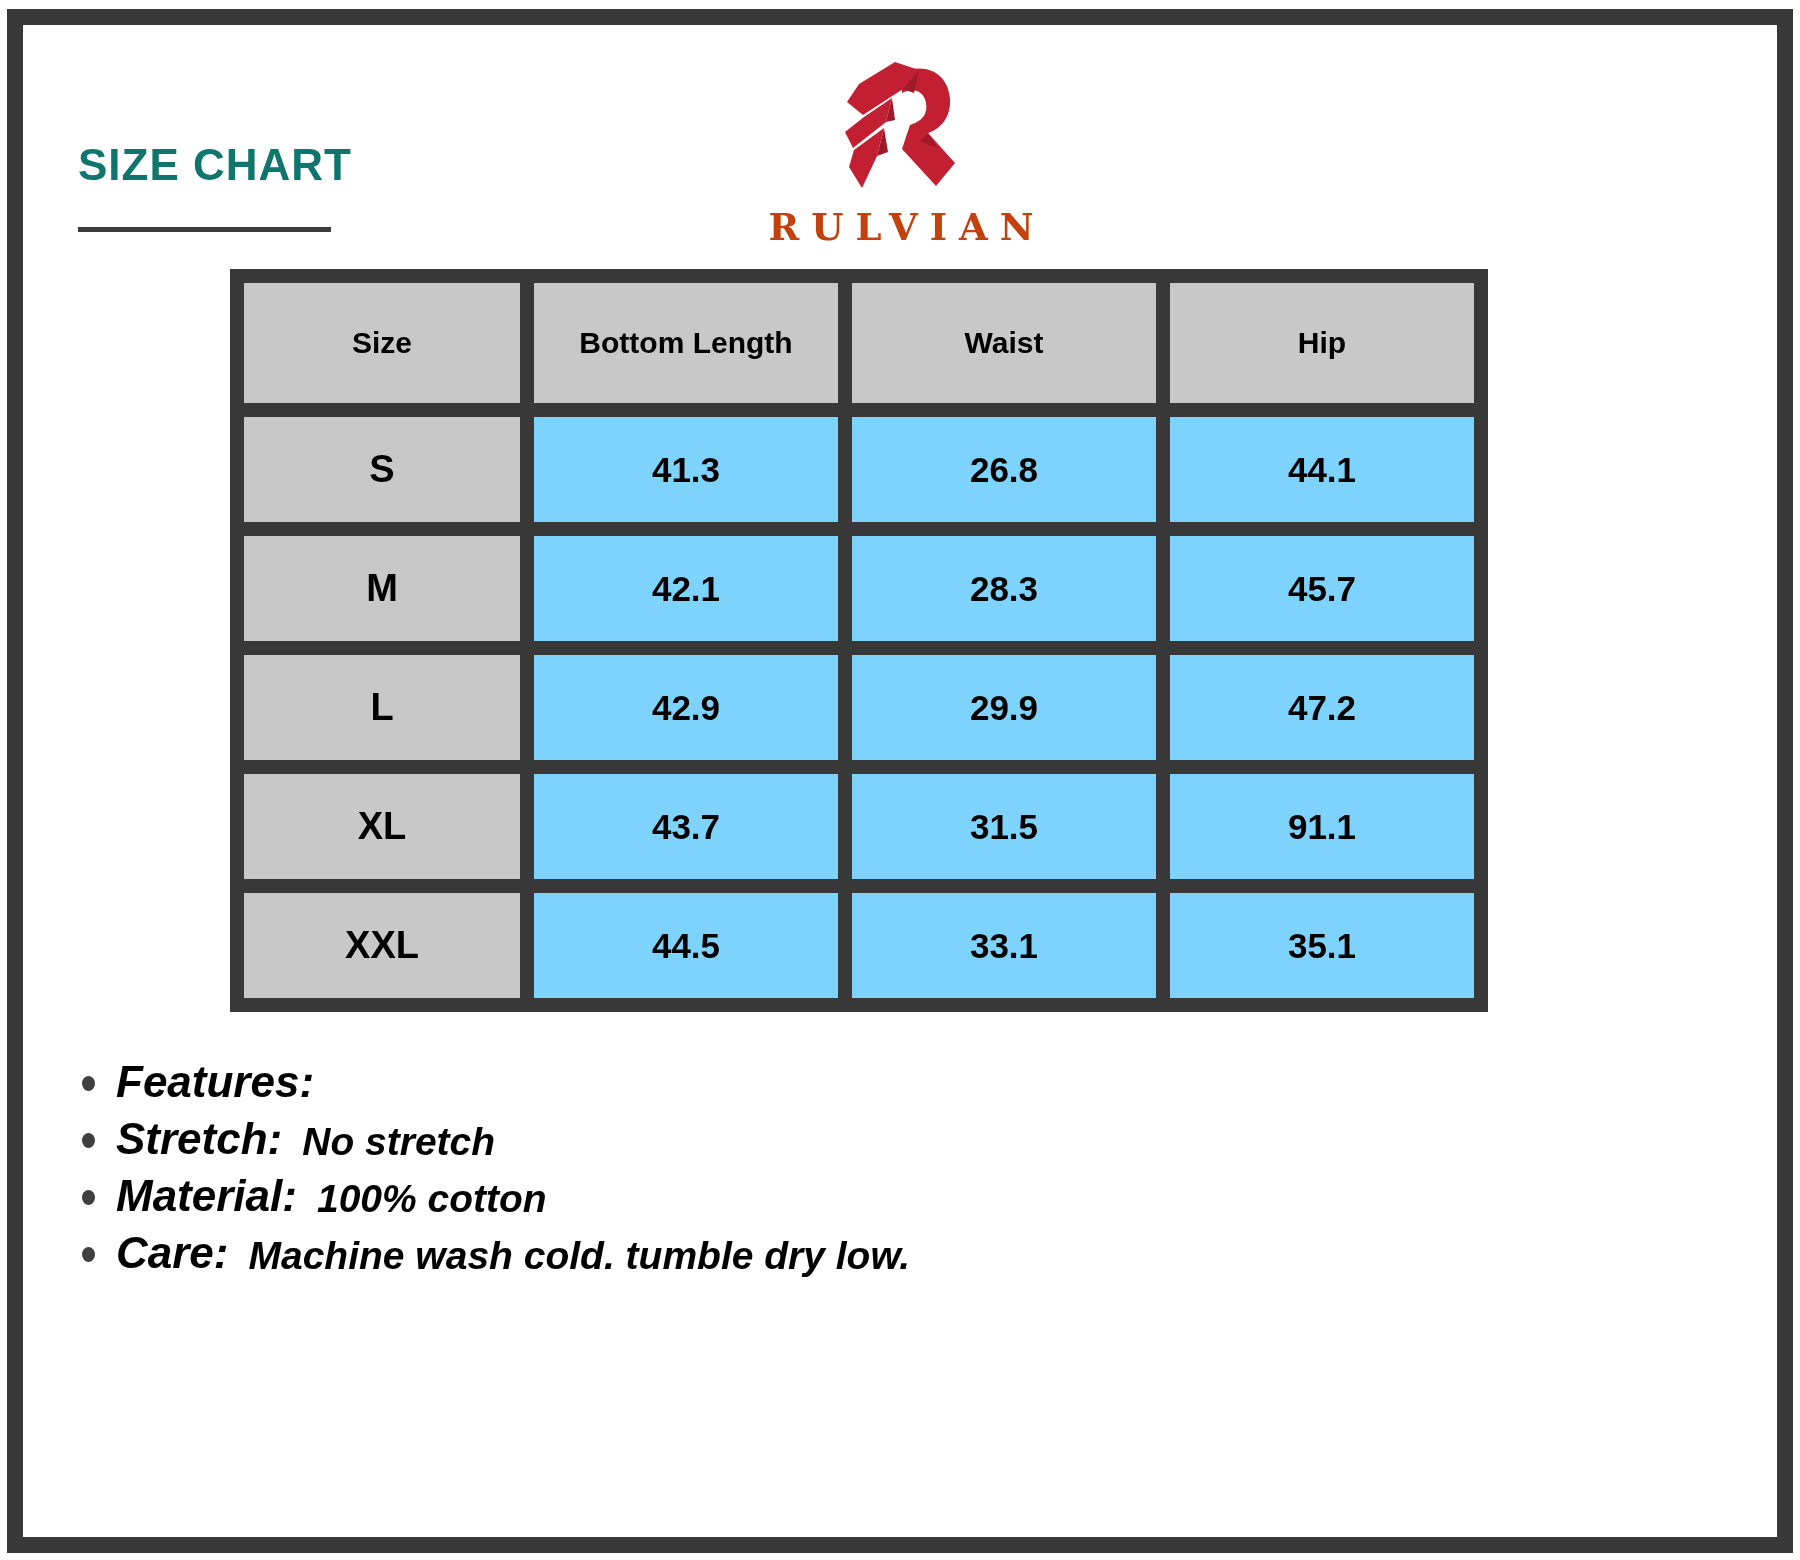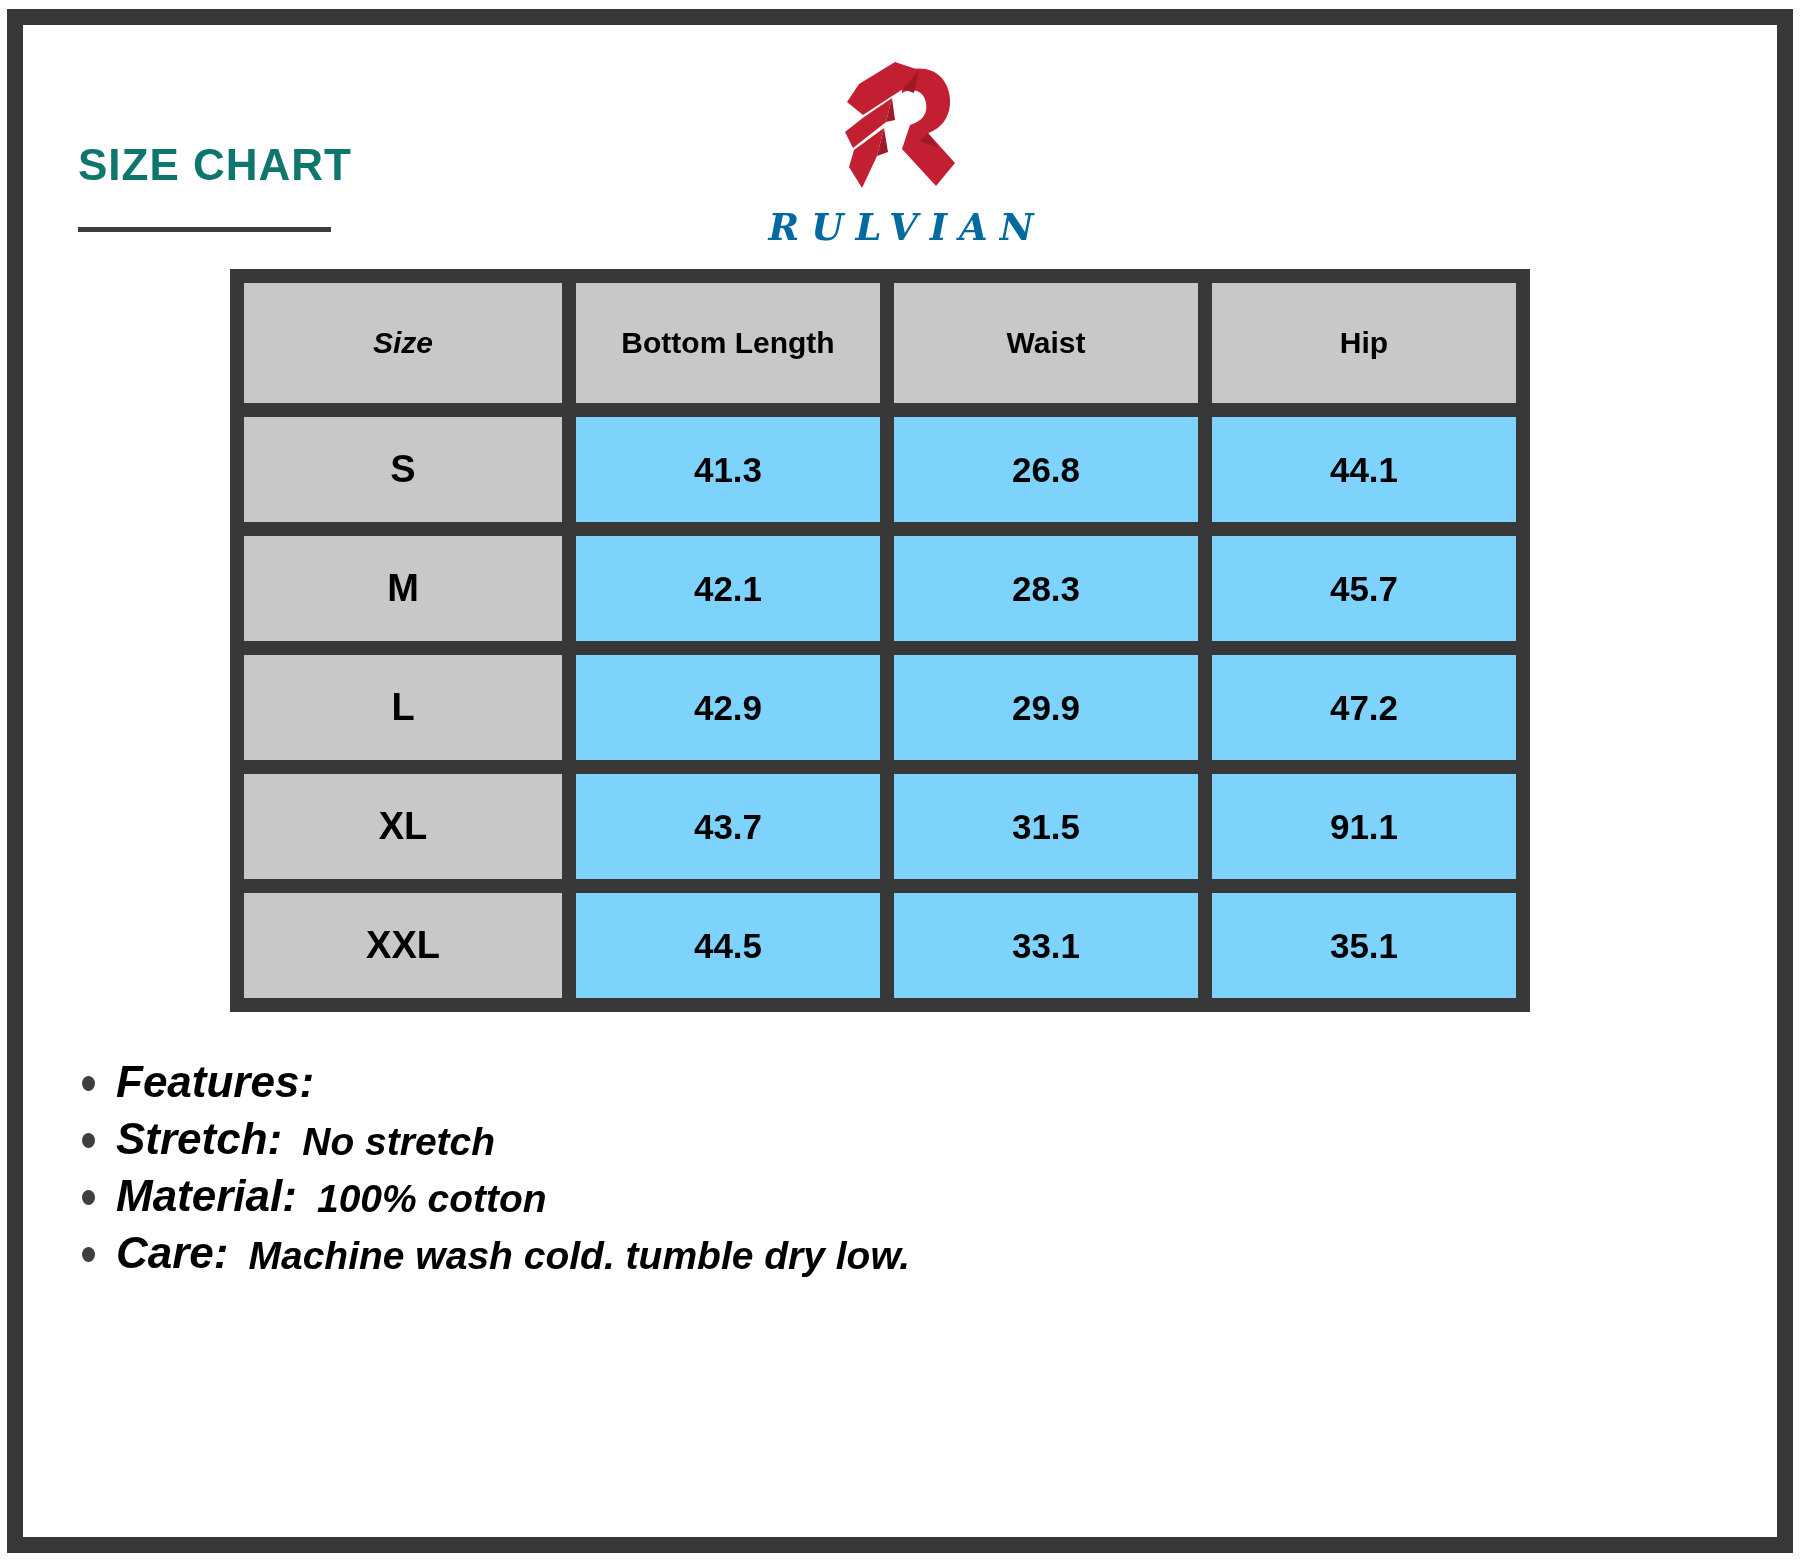--- a/index.html
+++ b/index.html
@@ -22,35 +22,35 @@
     width:253px; height:5px; background:#3d3d3d;
   }
   .logo {
     position:absolute; left:901px; top:62px;
     transform:translateX(-50%); text-align:center; width:400px;
   }
   .logo svg { display:block; margin:0 auto; }
   .wordmark {
     font-family:"DejaVu Serif", serif; font-weight:bold;
     font-size:37px; letter-spacing:12px; padding-left:12px;
-    color:#0369a1; margin-top:5px; white-space:nowrap;font-style:italic;
+    color:#c2410c; margin-top:5px; white-space:nowrap;
   }
   table.size-table {
     position:absolute; left:230px; top:269px;
     border-collapse:separate; border-spacing:14px;
     background:#383838;
   }
   .size-table th, .size-table td {
     text-align:center; vertical-align:middle; padding:0;
   }
   .size-table th {
     width:304px; height:120px; background:#c8c8c8;
     font-size:30px; font-weight:bold; color:#000;
   }
-  .size-table th.col-size { width:318px;font-style:italic; }
+  .size-table th.col-size { width:276px; }
   .size-table td {
     height:105px; background:#7dd3fc;
     font-size:35px; font-weight:bold; color:#000;
   }
   .size-table td.size-cell { background:#c8c8c8; font-size:38px; }
   .details { position:absolute; left:82px; top:1062px; }
   .detail-row {
     display:flex; align-items:flex-end;
     height:42px; margin-bottom:15px; white-space:nowrap;font-style:italic;
   }

